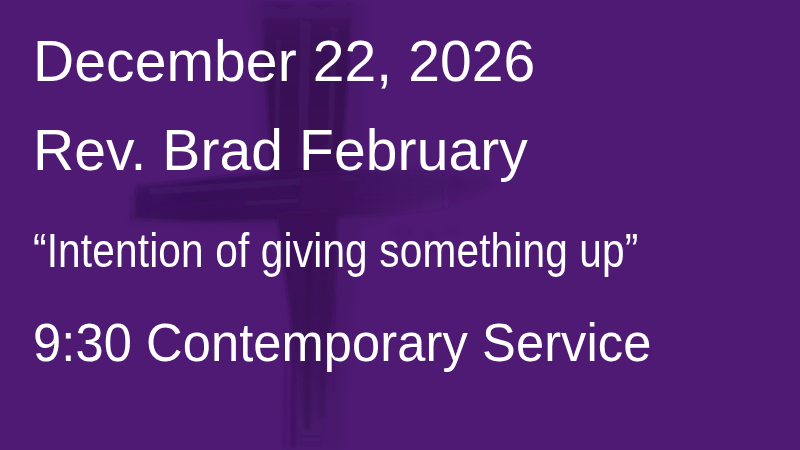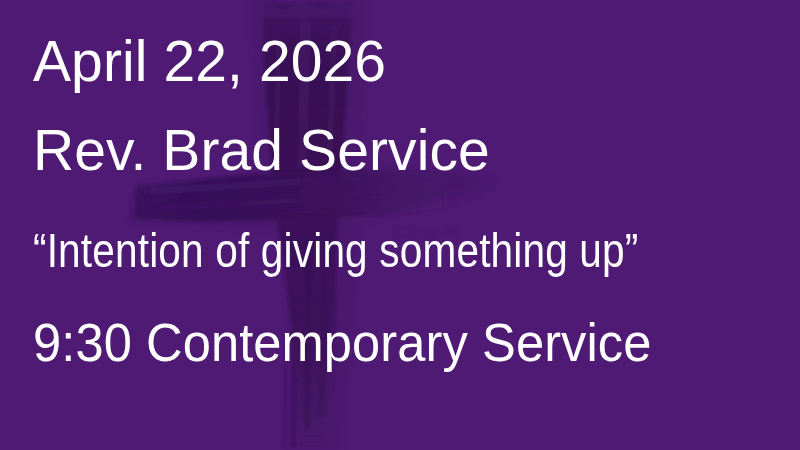--- a/index.html
+++ b/index.html
@@ -152,22 +152,22 @@
     </g>
 
     <g filter="url(#softenMore)" opacity="0.18">
       <path d="M250,0 L366,0 L360,200 L470,186 L360,226 L340,450 L292,450
                L286,230 L126,222 L262,176 Z" fill="#3b1259"></path>
     </g>
   </svg>
 
   <div id="text-block">
 
-    <div class="line" id="line-date">April 22, 2026</div>
+    <div class="line" id="line-date">December 22, 2026</div>
 
-    <div class="line" id="line-speaker">Rev. Brad Service</div>
+    <div class="line" id="line-speaker">Rev. Brad February</div>
 
     <div class="line" id="line-title">“Intention of giving something up”</div>
 
     <div class="line" id="line-service">9:30 Contemporary Service</div>
 
   </div>
 </div>
 
 </body></html>

